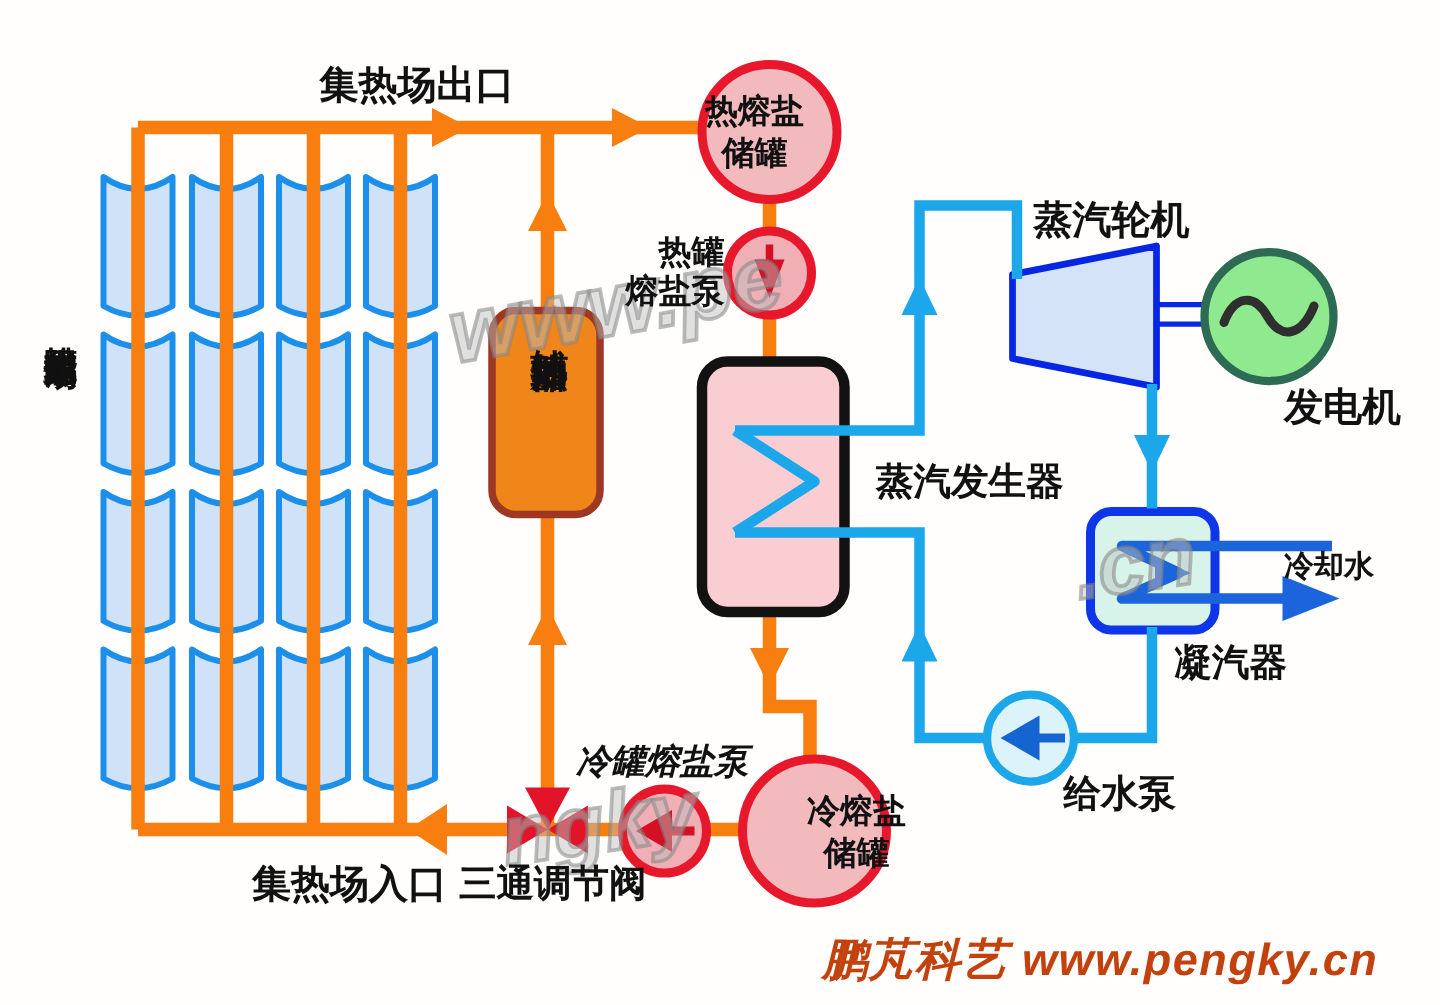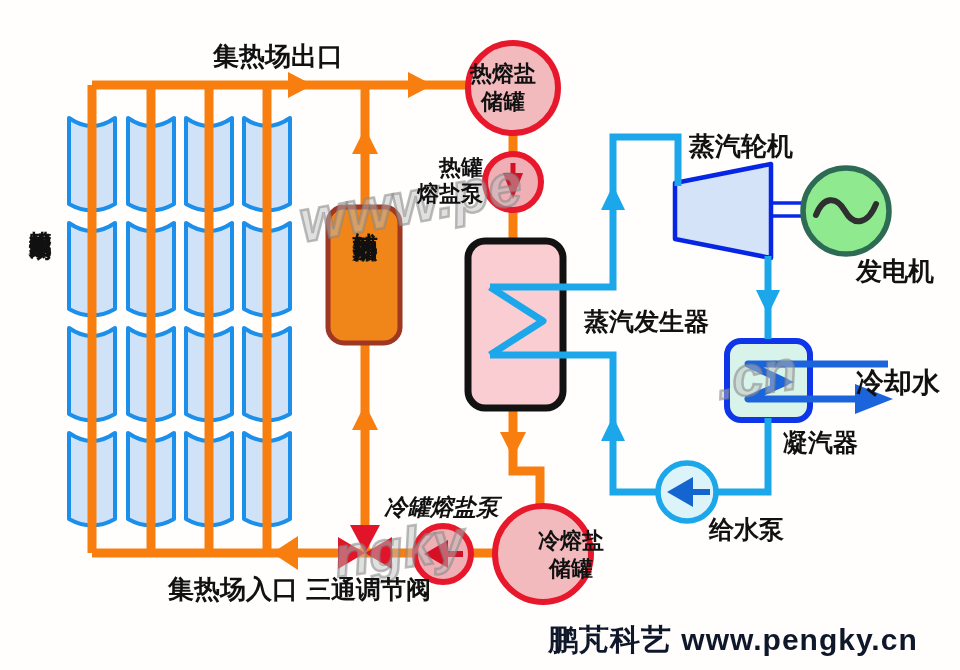--- a/index.html
+++ b/index.html
@@ -4,21 +4,21 @@
 <style>
   html,body{margin:0;padding:0;background:#fff;}
   #stage{position:relative;width:960px;height:670px;background:#fffefd;overflow:hidden;
          font-family:"Liberation Sans","DejaVu Sans",sans-serif;}
   #stage svg{position:absolute;left:0;top:0;z-index:1;}
   .lbl{position:absolute;z-index:3;color:#111;font-weight:bold;white-space:pre-line;line-height:1.15;}
   .vert{writing-mode:vertical-rl;text-orientation:upright;letter-spacing:1px;}
   .wm{position:absolute;z-index:2;font-style:italic;font-weight:bold;
       color:rgba(255,255,255,0.18);-webkit-text-stroke:2.5px rgba(135,135,135,0.55);
       text-shadow:0 0 1px rgba(150,150,150,0.35);}
-  .brand{position:absolute;z-index:3;font-weight:bold;color:#0f172a;letter-spacing:1px;}
+  .brand{position:absolute;z-index:3;font-style:italic;font-weight:bold;color:#c2410c;letter-spacing:1px;}
 </style>
 </head>
 <body>
 
 <div id="stage">
 
 <svg width="960" height="670" viewBox="0 0 960 670">
   <defs>
     <path id="trough" d="M0,8 Q23,24 46,8 L46,94 Q23,107 0,94 Z" fill="#CFE2F8" stroke="#1B8FE9" stroke-width="4" stroke-linejoin="round"></path>
   </defs>
@@ -129,21 +129,21 @@
 <div class="lbl" style="left:213px;top:42px;font-size:26px;">集热场出口</div>
 <div class="lbl vert" style="left:28px;top:213px;font-size:22px;">槽式太阳能集热场</div>
 <div class="lbl" style="left:466px;top:60px;width:74px;text-align:center;font-size:22px;line-height:1.25;">热熔盐
 储罐</div>
 <div class="lbl" style="left:402px;top:155px;width:81px;text-align:right;font-size:22px;line-height:1.18;">热罐
 熔盐泵</div>
 <div class="lbl vert" style="left:351px;top:213px;font-size:25px;">辅助加热器</div>
 <div class="lbl" style="left:567px;top:307px;font-size:25px;padding-left:17px;">蒸汽发生器</div>
 <div class="lbl" style="left:689px;top:132px;font-size:26px;">蒸汽轮机</div>
 <div class="lbl" style="left:856px;top:257px;font-size:26px;">发电机</div>
-<div class="lbl" style="left:856px;top:367px;font-size:28px;">冷却水</div>
+<div class="lbl" style="left:856px;top:367px;font-size:20px;">冷却水</div>
 <div class="lbl" style="left:783px;top:428px;font-size:25px;">凝汽器</div>
 <div class="lbl" style="left:709px;top:515px;font-size:25px;text-align:center;">给水泵</div>
 <div class="lbl" style="left:493px;top:527px;width:100px;text-align:center;font-size:22px;line-height:1.25;padding-left:28px;">冷熔盐
 储罐</div>
 <div class="lbl" style="left:384px;top:494px;font-size:23px;font-style:italic;">冷罐熔盐泵</div>
 <div class="lbl" style="left:306px;top:575px;font-size:25px;">三通调节阀</div>
 <div class="lbl" style="left:168px;top:575px;font-size:26px;text-align:right;">集热场入口</div>
 
 <div class="brand" style="left:548px;top:620px;font-size:30px;">鹏芃科艺 www.pengky.cn</div>
 

